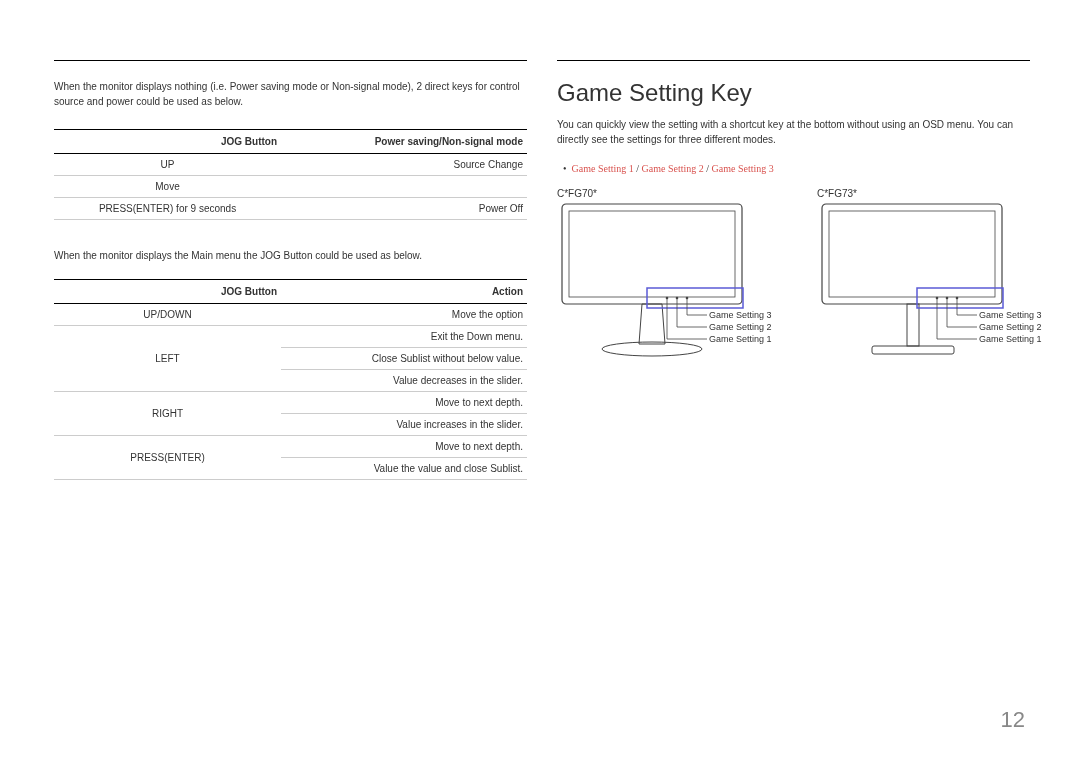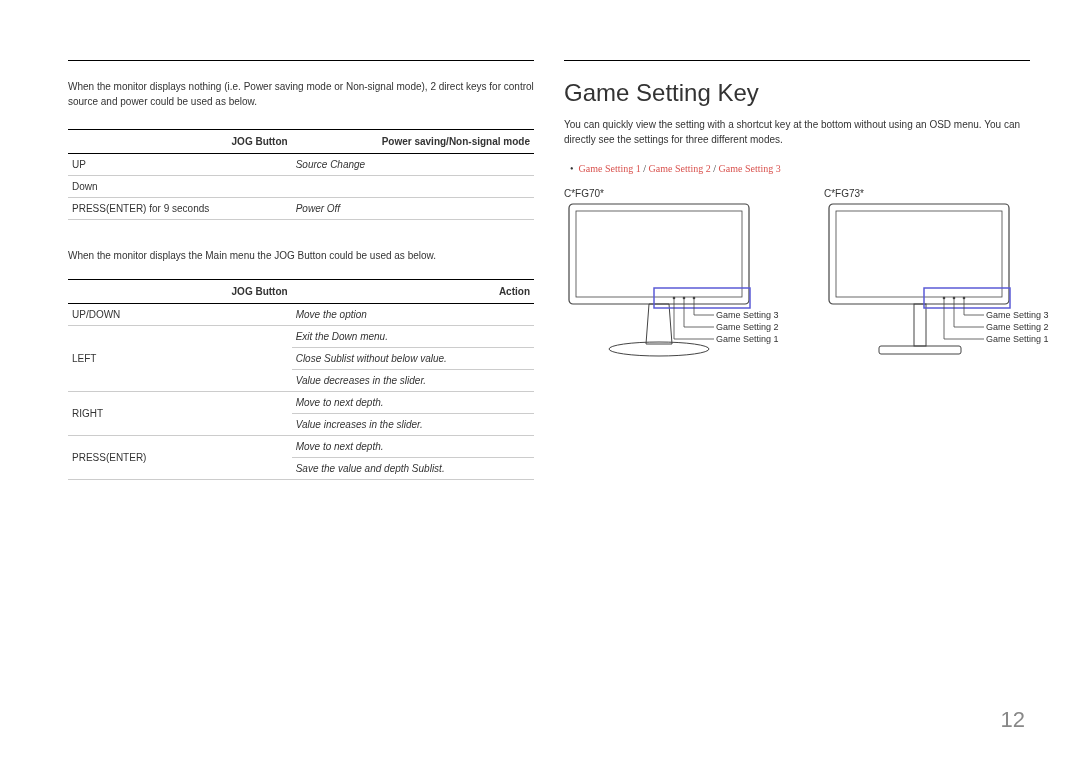--- a/index.html
+++ b/index.html
@@ -6,21 +6,21 @@
     margin: 0;
     padding: 0;
     font-family: Arial, Helvetica, sans-serif;
     background: #fff;
     color: #333;
     width: 1080px;
     height: 763px;
     box-sizing: border-box;
   }
   .page {
-    padding: 60px 50px 30px 68px;
+    padding: 60px 50px 30px 54px;
     display: flex;
     flex-direction: row;
     gap: 30px;
     position: relative;
     height: 100%;
     box-sizing: border-box;
   }
   .col-left, .col-right {
     flex: 1;
     min-width: 0;
@@ -51,25 +51,25 @@
     padding: 6px 4px;
     border-top: 1px solid #000;
     border-bottom: 1px solid #000;
   }
   table.jog td {
     padding: 5px 4px;
     border-bottom: 1px solid #ccc;
     vertical-align: middle;
   }
   table.jog td.label {
+    text-align: center;
     width: 48%;
   }
   table.jog td.action {
-    text-align: left;
-    font-style: italic;
+    text-align: right;
   }
   .desc {
     font-size: 10px;
     line-height: 1.5;
     margin: 0 0 16px 0;
   }
   .bullet-line {
     font-size: 10px;
     margin: 2px 0 14px 6px;
     font-family: Liberation Serif, serif;
@@ -122,21 +122,21 @@
           <th>JOG Button</th>
           <th>Power saving/Non-signal mode</th>
         </tr>
       </thead>
       <tbody>
         <tr>
           <td class="label">UP</td>
           <td class="action">Source Change</td>
         </tr>
         <tr>
-          <td class="label">Down</td>
+          <td class="label">Move</td>
           <td class="action"></td>
         </tr>
         <tr>
           <td class="label">PRESS(ENTER) for 9 seconds</td>
           <td class="action">Power Off</td>
         </tr>
       </tbody>
     </table>
 
     <p class="desc">When the monitor displays the Main menu the JOG Button could be used as below.</p>
@@ -168,21 +168,21 @@
             <td class="action">Move to next depth.</td>
           </tr>
           <tr>
             <td class="action">Value increases in the slider.</td>
           </tr>
           <tr>
             <td class="label" rowspan="2">PRESS(ENTER)</td>
             <td class="action">Move to next depth.</td>
           </tr>
           <tr>
-            <td class="action">Save the value and depth Sublist.</td>
+            <td class="action">Value the value and close Sublist.</td>
           </tr>
         </tbody>
     </table>
   </div>
 
   <div class="col-right">
     <div class="top-rule"></div>
     <h2 class="section-title">Game Setting Key</h2>
     <p class="desc">You can quickly view the setting with a shortcut key at the bottom without using an OSD menu. You can directly see the settings for three different modes.</p>
     <div class="bullet-line">

